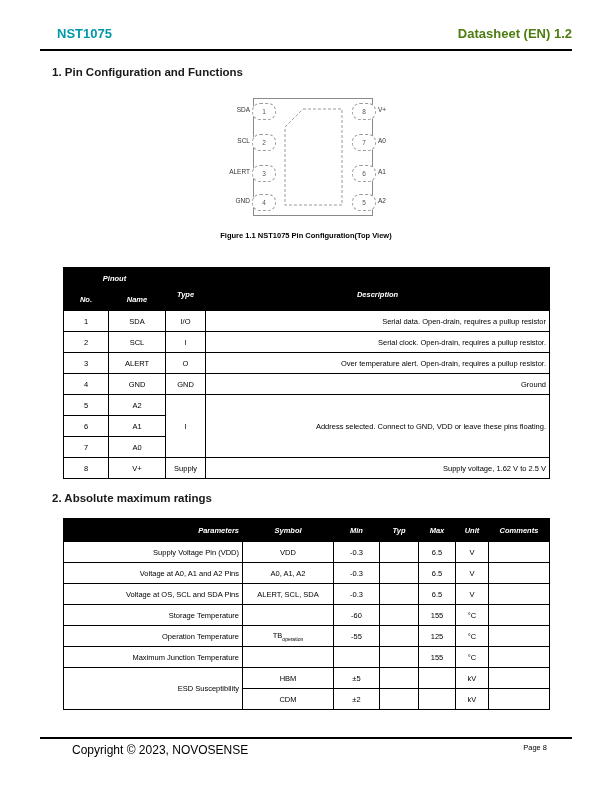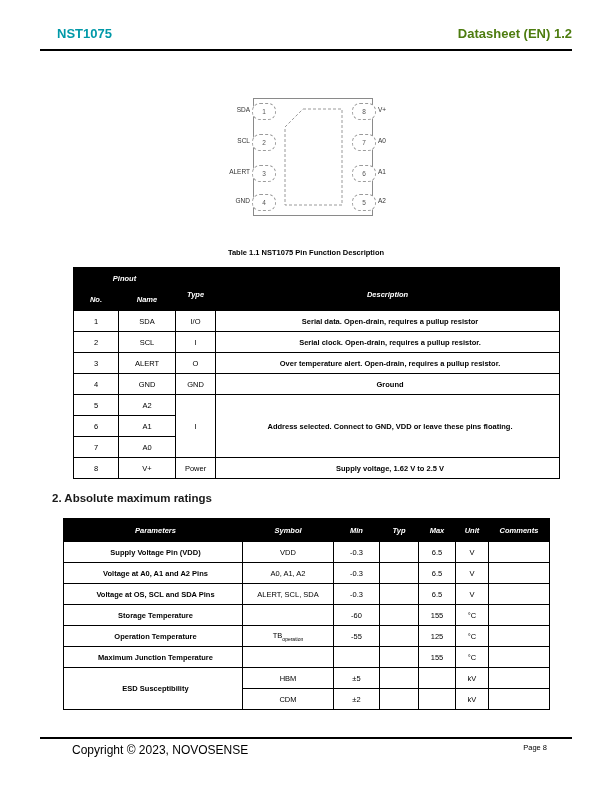--- a/index.html
+++ b/index.html
@@ -32,40 +32,41 @@
   .caption { position:absolute; left:0; width:612px; text-align:center; font-size:7.5px; font-weight:bold; }
   #fig-caption { top:231px; }
   #tab1-caption { top:248px; }
 
   
   table { border-collapse:collapse; table-layout:fixed; position:absolute; font-size:7.5px; background:#fff; }
   td, th { border:1px solid #000; padding:0 3px; height:20px; overflow:hidden; white-space:nowrap; }
   thead th { background:#000; color:#fff; font-style:italic; font-weight:bold; border-color:#000; }
   .va-top { vertical-align:top; padding-top:22px; }
   .c { text-align:center; }
-  .l { text-align:center; padding-left:8px;font-weight:bold; }
-  #pin-table { left:73px; top:267px; width:486px; }
+  .l { text-align:right; padding-left:8px; }
+  #pin-table { left:63px; top:267px; width:486px; }
   #abs-table { left:63px; top:518px; width:486px; }
   #abs-table thead th { height:22px; }
   sub { font-size:5px; }
 
   
   .ftr-rule  { position:absolute; left:40px; top:737px; width:532px; height:1.5px; background:#000; }
   .ftr-left  { position:absolute; left:72px;  top:743px; font-size:12px; }
   .ftr-right { position:absolute; right:65px; top:743px; font-size:7.5px; }
 </style>
 </head>
 <body>
 
 <div class="page">
 
   <div class="hdr-product">NST1075</div>
   <div class="hdr-doc">Datasheet (EN) 1.2</div>
   <div class="hdr-rule"></div>
 
+  <div class="section-title" id="sec1-title">1. Pin Configuration and Functions</div>
 
   <div class="diagram">
     <div class="pkg-outline"></div>
     <svg class="die-svg" width="170" height="122">
       <polygon points="81,12 120,12 120,108 63,108 63,30" fill="none" stroke="#9a9a9a" stroke-width="1" stroke-dasharray="3,2"></polygon>
     </svg>
 
     <div class="pin-pad" style="left:30px; top:6px;">1</div>
     <div class="pin-pad" style="left:30px; top:37px;">2</div>
     <div class="pin-pad" style="left:30px; top:68px;">3</div>
@@ -78,21 +79,21 @@
     <div class="pin-pad" style="left:130px; top:6px;">8</div>
     <div class="pin-pad" style="left:130px; top:37px;">7</div>
     <div class="pin-pad" style="left:130px; top:68px;">6</div>
     <div class="pin-pad" style="left:130px; top:97px;">5</div>
     <div class="pin-label right" style="top:9px;">V+</div>
     <div class="pin-label right" style="top:40px;">A0</div>
     <div class="pin-label right" style="top:71px;">A1</div>
     <div class="pin-label right" style="top:100px;">A2</div>
   </div>
 
-  <div class="caption" id="tab1-caption">Table 1.1 NST1075 Pin Function Description</div>
+  <div class="caption" id="fig-caption">Figure 1.1 NST1075 Pin Configuration(Top View)</div>
 
   <table id="pin-table">
     <colgroup>
         <col style="width:45px">
         <col style="width:57px">
         <col style="width:40px">
         <col style="width:344px">
       </colgroup>
     <thead>
       <tr>
@@ -140,21 +141,21 @@
         <td class="c">6</td>
         <td class="c">A1</td>
       </tr>
       <tr>
         <td class="c">7</td>
         <td class="c">A0</td>
       </tr>
       <tr>
         <td class="c">8</td>
         <td class="c">V+</td>
-        <td class="c">Power</td>
+        <td class="c">Supply</td>
         <td class="l">Supply voltage, 1.62 V to 2.5 V</td>
       </tr>
     </tbody>
   </table>
 
   <div class="section-title" id="sec2-title">2. Absolute maximum ratings</div>
 
   <table id="abs-table">
     <colgroup>
       <col style="width:179px">

